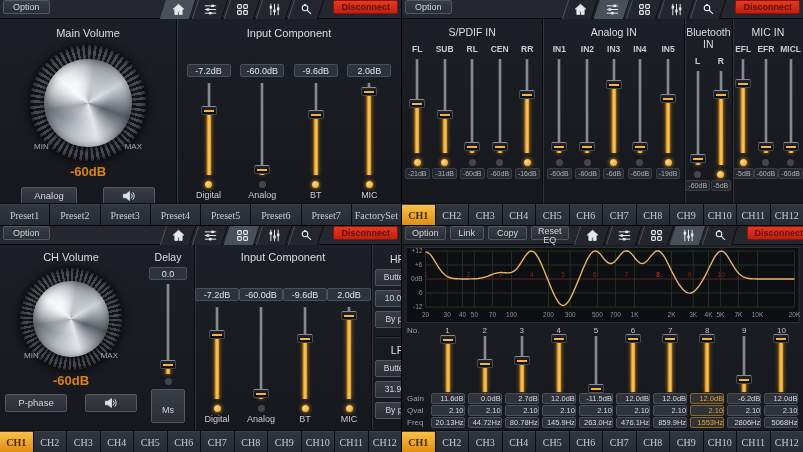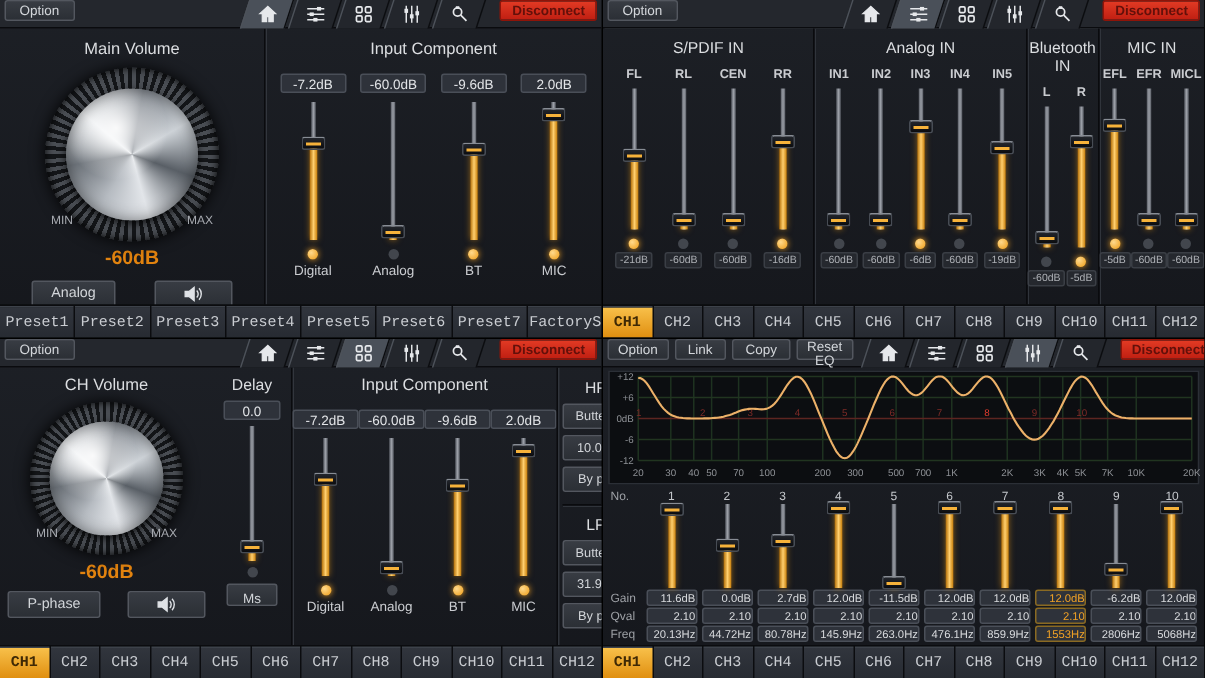--- a/index.html
+++ b/index.html
@@ -24,21 +24,21 @@
   .vslider{position:relative;width:18px;cursor:pointer}
   .vslider .track{position:absolute;left:50%;top:0;bottom:0;width:3px;transform:translateX(-50%);background:linear-gradient(90deg,#5a5e66,#9a9ea6,#5a5e66)}
   .vslider .fill{position:absolute;left:50%;bottom:0;width:5px;transform:translateX(-50%);height:var(--pos,0%);background:linear-gradient(90deg,#b36f08,#ffcf6e,#c87f0b);box-shadow:0 0 4px rgba(238,155,20,.55)}
   .vslider .handle{position:absolute;left:50%;transform:translateX(-50%);bottom:calc(var(--pos,0%) - 4px);width:16px;height:9px;background:linear-gradient(#23262c,#0b0c0f);border:1px solid #474c54;border-top-color:#888d95;border-radius:2px}
   .vslider .handle::after{content:'';position:absolute;left:2px;right:2px;top:3px;height:2px;background:#f6b23a}
   .strip{display:flex;flex-direction:column;align-items:center}
   .strip-label{font-size:9px;color:#caccd0}
   .strip-val{font-size:7px;color:#aeb1b6;background:#25282e;border:1px solid #3a3e45;border-radius:2px;padding:0 2px;line-height:9px}
   
   .tabrow{flex:0 0 22px;display:flex;gap:1px;background:#0b0c0f;border-top:1px solid #0b0c0f}
-  .chtab{flex:1;background:linear-gradient(#31353d,#272b32);border:none;border-top:1px solid #3d424a;color:#c9ccd1;font-size:10px;font-family:Liberation Mono, monospace;cursor:pointer;min-width:0;padding:1px}
+  .chtab{flex:1;background:linear-gradient(#31353d,#272b32);border:none;border-top:1px solid #3d424a;color:#c9ccd1;font-size:10px;font-family:Liberation Serif, serif;cursor:pointer;min-width:0;padding:1px}
   .chtab.active{background:linear-gradient(#f8c04a,#e08f10);color:#3f2905;font-weight:bold}
   
   .knob-wrap{position:relative;display:flex;align-items:center;justify-content:center}
   .knob{border-radius:50%;background:repeating-conic-gradient(#4a4e54 0deg 3deg,#141619 3deg 6deg);box-shadow:0 0 10px rgba(0,0,0,.9),inset 0 0 6px #000;display:flex;align-items:center;justify-content:center}
   .knob.big{width:116px;height:116px}
   .knob.mid{width:102px;height:102px}
   .cap{border-radius:50%;background:radial-gradient(circle at 38% 30%,rgba(255,255,255,.9),rgba(255,255,255,0) 42%),conic-gradient(from 210deg,#b7bcc2,#70767d 50deg,#e9ecef 100deg,#7c828a 160deg,#cdd2d7 210deg,#595f66 260deg,#e2e5e9 315deg,#b7bcc2);box-shadow:inset 0 0 10px rgba(0,0,0,.45),0 2px 6px rgba(0,0,0,.8)}
   .knob.big .cap{width:88px;height:88px}
   .knob.mid .cap{width:76px;height:76px}
   .minmax{position:absolute;bottom:10px;font-size:8px;color:#a7aab0}
@@ -46,41 +46,41 @@
   .knob-value{font-size:13px;font-weight:bold;color:#e2830f;text-align:center;margin-top:3px}
   
   .home-content{flex:1;display:flex;min-height:0}
   .vol-col{flex:0 0 176px;display:flex;flex-direction:column;align-items:center;padding-top:8px}
   .vdiv{flex:0 0 1px;background:#0a0b0e;box-shadow:1px 0 0 #32363d}
   .btn-row{display:flex;gap:26px;margin-top:8px;align-items:center}
   .txt-btn{height:18px;padding:0 12px;font-size:9.5px}
   .icon-btn{height:18px;width:52px;display:flex;align-items:center;justify-content:center}
   .icon-btn svg{width:14px;height:12px;fill:#dfe2e6;stroke:#dfe2e6}
   .input-col{flex:1;display:flex;flex-direction:column;padding-top:8px}
-  .strips{display:flex;justify-content:space-evenly;margin-top:10px}
+  .strips{display:flex;justify-content:space-evenly;margin-top:25px}
   .ic-strip .vslider{height:92px;margin:4px 0 4px}
   .ic-strip{gap:2px}
   
   .mixer-content{flex:1;display:flex;min-height:0}
   .group{display:flex;flex-direction:column;border-right:1px solid #0a0b0e;box-shadow:1px 0 0 #30343b;padding-top:7px}
   .group:last-child{border-right:none;box-shadow:none}
   .g6{flex:6}.g2{flex:2}.g3{flex:3}
   .group .sec-title{font-size:10.5px}
   .mx-strip{gap:2px}
   .mx-strip .vslider{height:94px;margin:3px 0 4px;width:16px}
   .mx-strip .strip-label{font-size:8.5px;font-weight:bold}
   .group .strips{margin-top:6px}
   
   .chan-content{flex:1;display:flex;min-height:0}
   .chvol-col{flex:0 0 142px;display:flex;flex-direction:column;align-items:center;padding-top:6px}
   .chvol-col .btn-row{gap:18px;margin-top:6px}
   .delay-col{flex:0 0 52px;display:flex;flex-direction:column;align-items:center;padding-top:6px;gap:4px}
   .delay-col .vslider{height:90px}
   .delay-col .valbox{min-width:38px}
-  .ms-btn{height:15px;padding:5px 10px;font-size:9px}
+  .ms-btn{height:15px;padding:16px 10px;font-size:9px}
   .chan-input{flex:1;display:flex;flex-direction:column;padding-top:6px}
   .filter-col{flex:0 0 58px;display:flex;flex-direction:column;align-items:center;border-left:1px solid #0a0b0e;box-shadow:inset 1px 0 0 #30343b;padding-top:5px}
   .filter-block{display:flex;flex-direction:column;align-items:center;gap:4px;padding:3px 0 6px}
   .filter-block + .filter-block{border-top:1px solid #0a0b0e;box-shadow:inset 0 1px 0 #30343b;margin-top:2px;padding-top:7px}
   .filter-title{font-size:10.5px;color:#dcdee1}
   .f-btn{width:52px;height:17px;font-size:8.5px}
   
   .eq-content{flex:1;display:flex;flex-direction:column;min-height:0;padding:2px 3px 0}
   .eqgraph{flex:0 0 78px}
   .eqgraph svg{display:block;width:100%;height:76px}
@@ -308,20 +308,30 @@
               <div class="vslider" style="--pos: 52%;">
                 <div class="track"></div>
                 <div class="fill"></div>
                 <div class="handle"></div>
               </div>
               <div class="led on"></div>
               <div class="strip-val">-21dB</div>
             </div>
 
 
+            <div class="strip mx-strip">
+              <div class="strip-label">SUB</div>
+              <div class="vslider" style="--pos: 40%;">
+                <div class="track"></div>
+                <div class="fill"></div>
+                <div class="handle"></div>
+              </div>
+              <div class="led on"></div>
+              <div class="strip-val">-31dB</div>
+            </div>
 
             <div class="strip mx-strip">
               <div class="strip-label">RL</div>
               <div class="vslider" style="--pos: 6%;">
                 <div class="track"></div>
                 <div class="fill"></div>
                 <div class="handle"></div>
               </div>
               <div class="led"></div>
               <div class="strip-val">-60dB</div>

